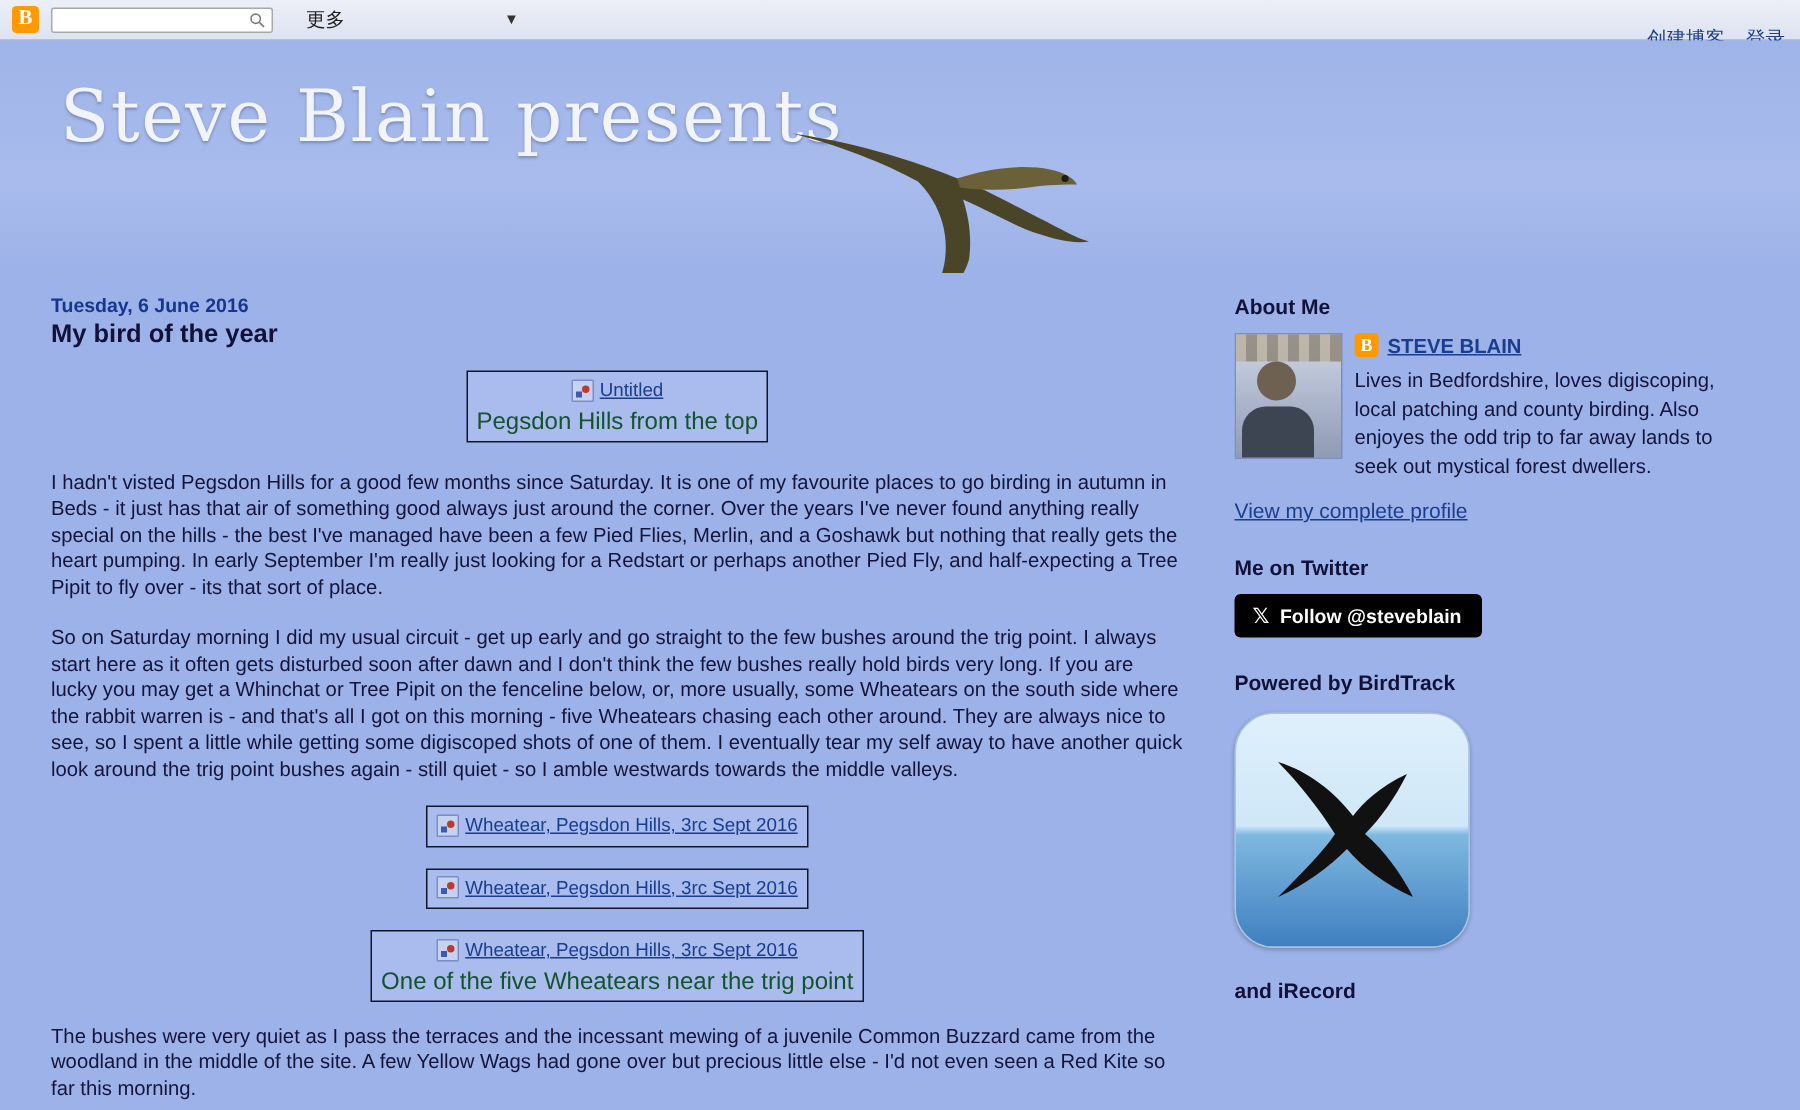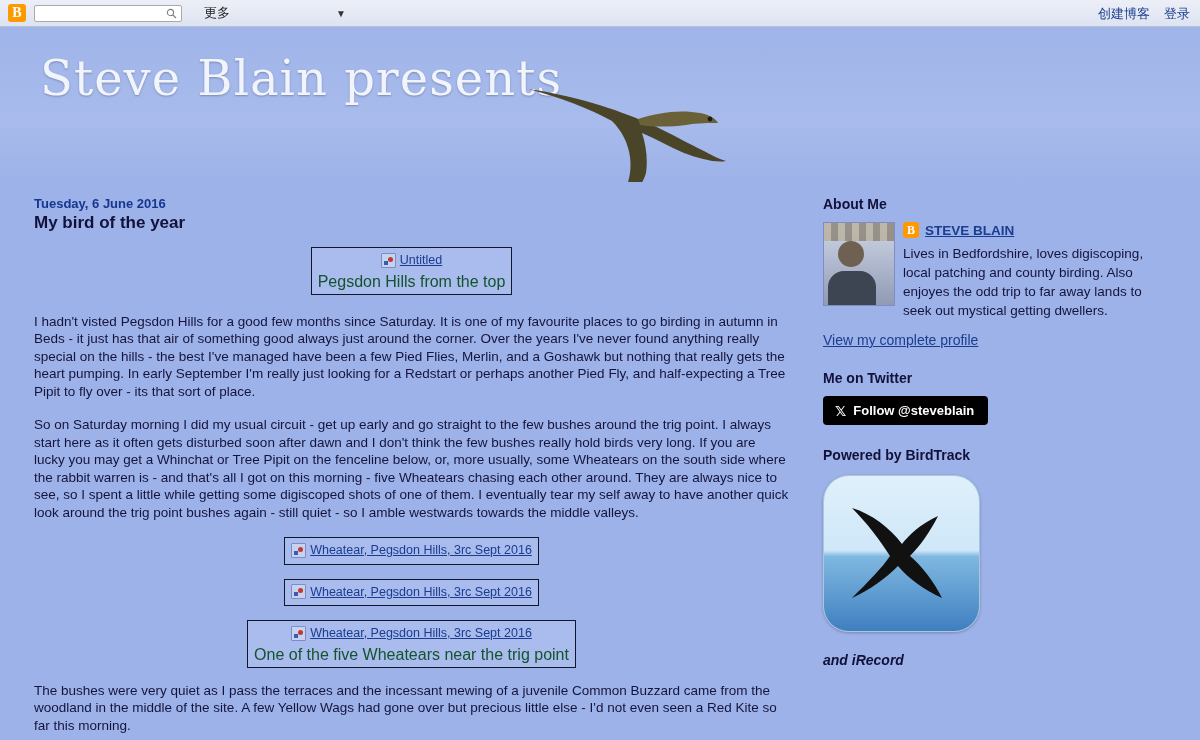--- a/index.html
+++ b/index.html
@@ -75,21 +75,21 @@
     color: #222;
   }
   .nav-caret {
     margin-left: 106px;
     font-size: 10px;
     color: #333;
   }
   .nav-right {
     position: absolute;
     right: 10px;
-    top: 0;
+    top: 12px;
     height: 27px;
     display: flex;
     align-items: center;
     gap: 14px;
     font-size: 13px;
     color: #1b3d8f;
   }
   .nav-right span { cursor: pointer; }
 
   
@@ -321,21 +321,20 @@
   .bt-bird {
     position: absolute;
     left: 18px;
     top: 18px;
   }
   .irecord-title {
     font-size: 14px;
     font-weight: bold;
     color: #11113a;
     margin-top: 20px;
-    font-style: italic;
   }
 </style>
 </head>
 <body>
 
 <div class="navbar">
   <div class="b-logo">B</div>
 
   <div class="nav-search">
     <input type="text" placeholder="" style="">
@@ -427,21 +426,21 @@
     <div class="about-wrap">
       <div class="profile-photo">
         <div class="strip"></div>
         <div class="face"></div>
         <div class="body"></div>
       </div>
       <div class="author-line">
         <span class="author-b">B</span>
         <span class="author-name">STEVE BLAIN</span>
       </div>
-      <div class="about-text">Lives in Bedfordshire, loves digiscoping, local patching and county birding. Also enjoyes the odd trip to far away lands to seek out mystical getting dwellers.</div>
+      <div class="about-text">Lives in Bedfordshire, loves digiscoping, local patching and county birding. Also enjoyes the odd trip to far away lands to seek out mystical forest dwellers.</div>
     </div>
 
     <a class="profile-link" href="#">View my complete profile</a>
 
     <div class="side-title section-gap">Me on Twitter</div>
     <div class="twitter-btn">
       <span class="x-glyph">𝕏</span>
       <span>Follow @steveblain</span>
     </div>
 

